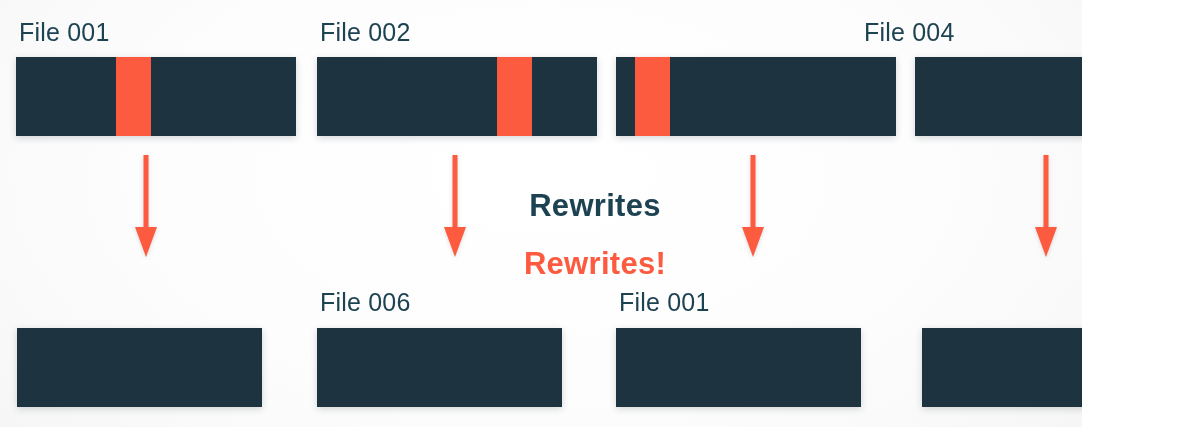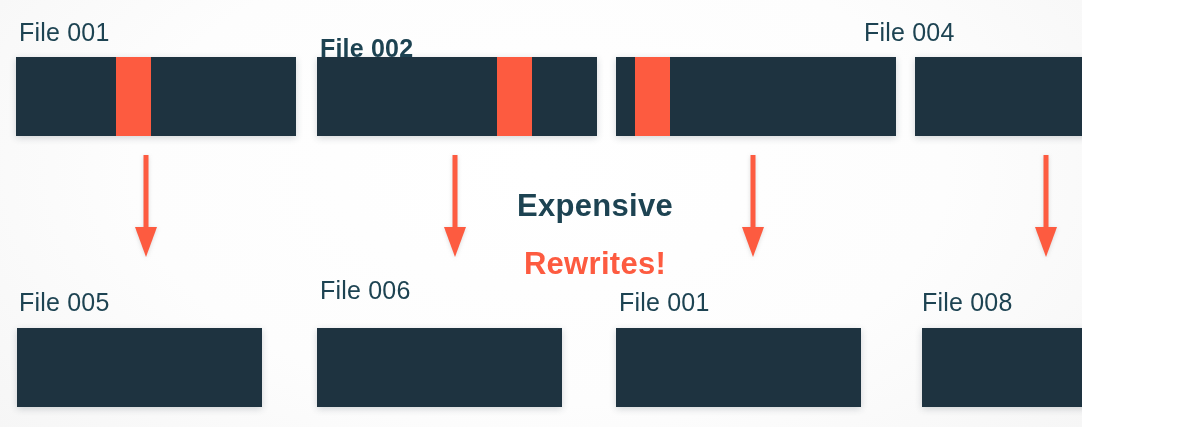--- a/index.html
+++ b/index.html
@@ -71,21 +71,21 @@
     font-size: 31px;
     letter-spacing: 0.3px;
   }
 </style>
 </head>
 <body>
 
 <div id="stage">
 
   <div class="file-label" style="left: 19px; top: 20px; color: rgb(29, 67, 82);">File 001</div>
-  <div class="file-label" style="left: 320px; top: 36px; color: rgb(29, 67, 82); font-weight: bold;">File 002</div>
+  <div class="file-label" style="left: 320px; top: 20px; color: rgb(29, 67, 82);">File 002</div>
   <div class="file-label" style="left: 864px; top: 20px; color: rgb(29, 67, 82);">File 004</div>
 
   <div class="file-block" style="left: 16px; top: 57px; width: 280px; height: 79px; background: rgb(30, 51, 64);">
     <div class="stripe" style="left: 100px; width: 35px; background: rgb(253, 91, 64);"></div>
   </div>
   <div class="file-block" style="left: 317px; top: 57px; width: 280px; height: 79px; background: rgb(30, 51, 64);">
     <div class="stripe" style="left: 180px; width: 35px; background: rgb(253, 91, 64);"></div>
   </div>
   <div class="file-block" style="left: 616px; top: 57px; width: 280px; height: 79px; background: rgb(30, 51, 64);">
     <div class="stripe" style="left: 19px; width: 35px; background: rgb(253, 91, 64);"></div>
@@ -112,26 +112,24 @@
         <polygon points="3,72 25,72 14,102" fill="#fd5b40"></polygon>
       </svg>
     </div>
   <div class="arrow" style="left: 1032px; top: 155px; width: 28px; height: 102px;">
       <svg width="28" height="102" viewBox="0 0 28 102" style="display: block; filter: drop-shadow(rgba(60, 60, 60, 0.18) 0px 1px 2px);">
         <rect x="11.5" y="0" width="5" height="74" fill="#fd5b40"></rect>
         <polygon points="3,72 25,72 14,102" fill="#fd5b40"></polygon>
       </svg>
     </div>
 
-  <div class="caption caption-rewrites" style="left: 595px; top: 190px;">Expensive</div>
+  <div class="caption caption-rewrites" style="left: 595px; top: 190px;">Rewrites</div>
   <div class="caption caption-expensive" style="left: 595px; top: 248px;">Rewrites!</div>
 
-  <div class="file-label" style="left: 19px; top: 290px; color: rgb(29, 67, 82);">File 005</div>
-  <div class="file-label" style="left: 320px; top: 278px; color: rgb(29, 67, 82);">File 006</div>
+  <div class="file-label" style="left: 320px; top: 290px; color: rgb(29, 67, 82);">File 006</div>
   <div class="file-label" style="left: 619px; top: 290px; color: rgb(29, 67, 82);">File 001</div>
-  <div class="file-label" style="left: 922px; top: 290px; color: rgb(29, 67, 82);">File 008</div>
 
   <div class="file-block" style="left: 17px; top: 328px; width: 245px; height: 79px; background: rgb(30, 51, 64);"></div>
   <div class="file-block" style="left: 317px; top: 328px; width: 245px; height: 79px; background: rgb(30, 51, 64);"></div>
   <div class="file-block" style="left: 616px; top: 328px; width: 245px; height: 79px; background: rgb(30, 51, 64);"></div>
   <div class="file-block" style="left: 922px; top: 328px; width: 245px; height: 79px; background: rgb(30, 51, 64);"></div>
 
 </div>
 
 </body></html>

